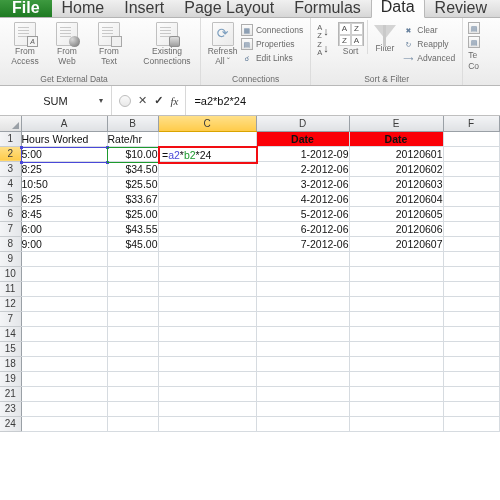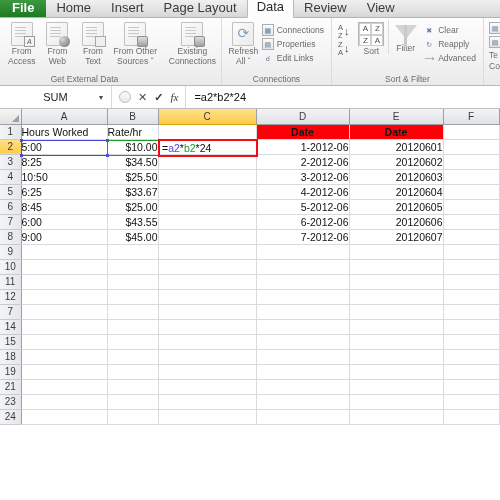--- a/index.html
+++ b/index.html
@@ -13,21 +13,21 @@
   #app { position: relative; width: 500px; height: 500px; background: #fff; }
 
   
   .tabbar {
     position: relative;
     height: 18px;
     background: linear-gradient(to bottom, #f0f0f0 0%, #e3e3e3 55%, #d6d6d6 100%);
     border-bottom: 1px solid #b4b4b4;
     display: flex;
     align-items: flex-end;
-    font-size: 13px;
+    font-size: 16px;
     color: #3b3b3b;
   }
   .tab {
     padding: 2px 9px 3px 9px;
     line-height: 12px;
     white-space: nowrap;
     border: 1px solid transparent;
     border-bottom: none;
   }
   .tab.file {
@@ -156,21 +156,21 @@
     border-top: 14px solid #d4d4d4;
     position: relative; margin-top: 3px;
   }
   .funnel:after {
     content:""; position:absolute; left:-1.5px; top:-14px;
     width: 3px; height: 22px; background:#c9c9c9;
   }
 
   
   .fbar {
-    height: 23px;
+    height: 30px;
     background: #ffffff;
     border-bottom: 1px solid #bfbfbf;
     display: flex; align-items: center;
     font-size: 11px; color: #222;
   }
   .namebox {
     width: 112px; height: 100%;
     display: flex; align-items: center; justify-content: center;
     position: relative; border-right: 1px solid #d8d8d8;
   }
@@ -261,20 +261,21 @@
 </head>
 <body>
 
 <div id="app">
 
   <div class="tabbar">
     <div class="tab file">File</div>
     <div class="tab">Home</div>
     <div class="tab">Insert</div>
     <div class="tab">Page Layout</div>
+    <div class="tab">Formulas</div>
     <div class="tab active">Data</div>
     <div class="tab">Review</div>
     <div class="tab">View</div>
   </div>
 
   <div class="ribbon">
 
     <div class="rgroup" style="width:222px;">
       <div class="rgroup-body">
         <div class="bigbtn">
@@ -290,27 +291,20 @@
             </span>
           <span class="lbl">From</span>
           <span>Web</span>
         </div>
         <div class="bigbtn">
           <span class="icon-doc">
               <i class="badge pg"></i>
             </span>
           <span class="lbl">From</span>
           <span>Text</span>
-        </div>
-        <div class="bigbtn wide">
-          <span class="icon-doc">
-              <i class="badge cyl"></i>
-            </span>
-          <span class="lbl">From Other</span>
-          <span>Sources ˇ</span>
         </div>
         <div class="bigbtn wide" style="margin-left:8px;">
           <span class="icon-doc">
               <i class="badge cyl"></i>
             </span>
           <span class="lbl">Existing</span>
           <span>Connections</span>
         </div>
       </div>
       <div class="rgroup-title" style="margin-left:-52px;">Get External Data</div>
@@ -453,21 +447,21 @@
             <td class="cell"></td>
             <td class="cell c redhdr">Date</td>
             <td class="cell c redhdr">Date</td>
             <td class="cell"></td>
           </tr>
           <tr>
             <td class="rowh sel">2</td>
             <td class="cell">5:00</td>
             <td class="cell r">$10.00</td>
             <td class="cell"></td>
-            <td class="cell r">1-2012-06</td>
+            <td class="cell r">1-2012-09</td>
             <td class="cell r">20120601</td>
             <td class="cell"></td>
           </tr>
           <tr>
             <td class="rowh">3</td>
             <td class="cell">8:25</td>
             <td class="cell r">$34.50</td>
             <td class="cell"></td>
             <td class="cell r">2-2012-06</td>
             <td class="cell r">20120602</td>

